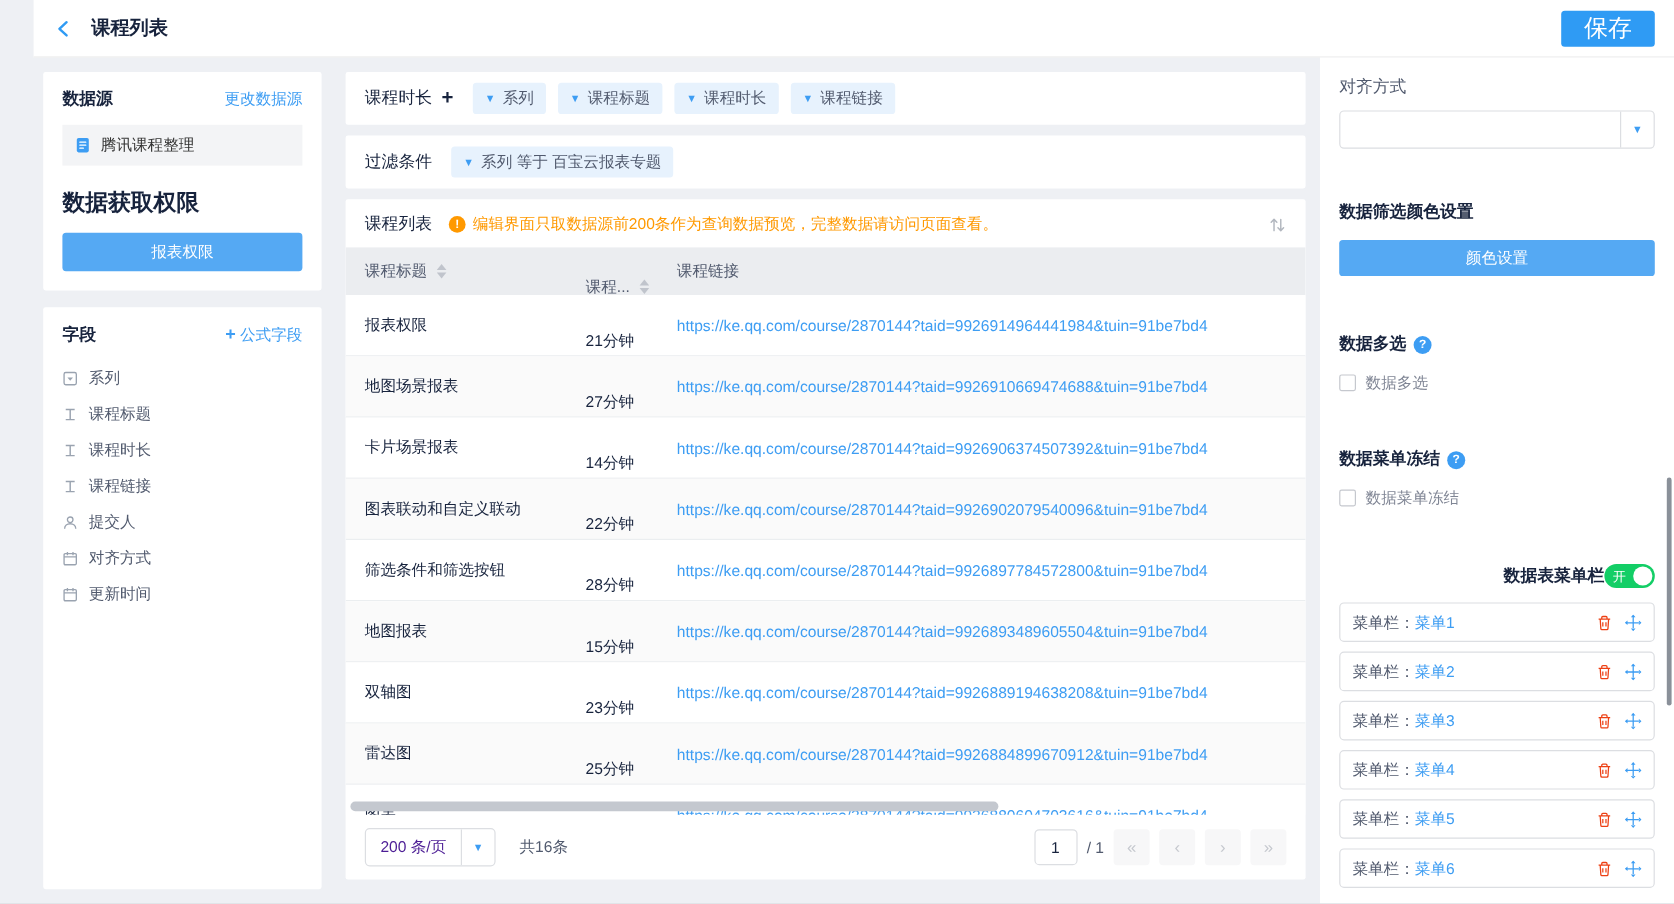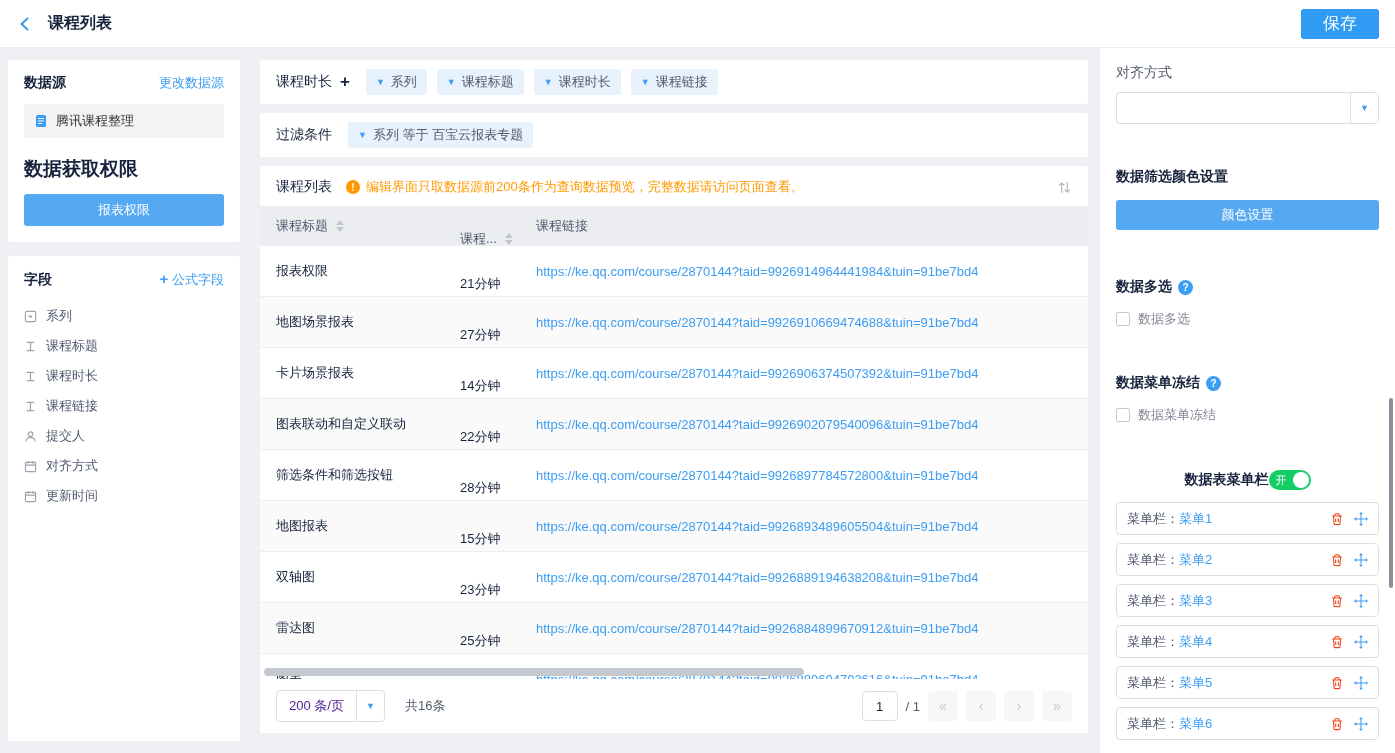--- a/index.html
+++ b/index.html
@@ -1,28 +1,28 @@
 <!DOCTYPE html>
 <html><head>
 <meta charset="utf-8">
 <style>
   * { margin:0; padding:0; box-sizing:border-box; }
   html,body { background:#d8dbe0; }
   .app {
     width:1395px; height:753px; position:relative; overflow:hidden;
     background:#eef0f4; font-family:"Liberation Sans","DejaVu Sans",sans-serif;
-    font-size:13px; color:#17233d;
+    font-size:13px; color:#17233d;padding-left:28px;
   }
   
   .topbar { height:48px; background:#fff; border-bottom:1px solid #ececec;
     display:flex; align-items:center; padding:0 16px; }
   .back-btn { display:flex; align-items:center; cursor:pointer; }
   .page-title { font-size:16px; font-weight:bold; margin-left:14px; color:#17233d; }
   .btn { border:none; border-radius:3px; cursor:pointer; font-family:inherit; }
-  .save-btn { margin-left:auto; width:78px; height:30px; background:#2f9bf4; color:#fff; font-size:17px; }
+  .save-btn { margin-left:auto; width:78px; height:30px; background:#2f9bf4; color:#fff; font-size:20px; }
   
   .body { display:flex; height:705px; }
   .left-col { width:248px; padding:12px 8px; display:flex; flex-direction:column; gap:14px; }
   .card { background:#fff; border-radius:2px; }
   .card-head { display:flex; justify-content:space-between; align-items:center; }
   .card-title { font-size:14px; font-weight:bold; color:#17233d; }
   .link { color:#3d9df3; cursor:pointer; }
   
   .ds-card { padding:14px 16px 16px; }
   .ds-item { margin-top:12px; background:#f3f4f6; height:34px; display:flex; align-items:center;
@@ -88,21 +88,21 @@
   .sec-title { font-size:14px; font-weight:bold; display:flex; align-items:center; gap:6px; }
   .help-icon { width:15px; height:15px; border-radius:50%; background:#3d9df3; color:#fff; font-size:10px;
     display:inline-flex; align-items:center; justify-content:center; cursor:pointer; }
   .checkbox-row { margin-top:14px; display:flex; align-items:center; gap:8px; color:#808695; }
   .checkbox { width:14px; height:14px; border:1px solid #c5c8ce; border-radius:2px; background:#fff; cursor:pointer; flex-shrink:0; }
   .sec-color { margin-top:44px; }
   .color-btn { margin-top:14px; width:100%; height:30px; background:#55a9f3; color:#fff; font-size:13px; }
   .sec-multi { margin-top:48px; }
   .sec-freeze { margin-top:46px; }
   .sec-menubar { margin-top:46px; }
-  .menubar-head { display:flex; align-items:center; justify-content:center; }
+  .menubar-head { display:flex; align-items:center; justify-content:flex-end; }
   .toggle { width:42px; height:20px; border-radius:10px; background:#13ce66; position:relative; cursor:pointer; }
   .toggle-label { position:absolute; left:7px; top:3px; color:#fff; font-size:11px; }
   .toggle-knob { position:absolute; right:2px; top:2px; width:16px; height:16px; border-radius:50%; background:#fff; }
   .menu-list { margin-top:12px; display:flex; flex-direction:column; gap:8px; }
   .menu-item { height:33px; border:1px solid #dcdee2; border-radius:4px; display:flex; align-items:center;
     padding:0 10px; background:#fff; }
   .menu-prefix { color:#515a6e; }
   .menu-name { color:#3d9df3; }
   .menu-icons { margin-left:auto; display:flex; align-items:center; gap:10px; }
   .icon-btn { display:flex; align-items:center; cursor:pointer; }

